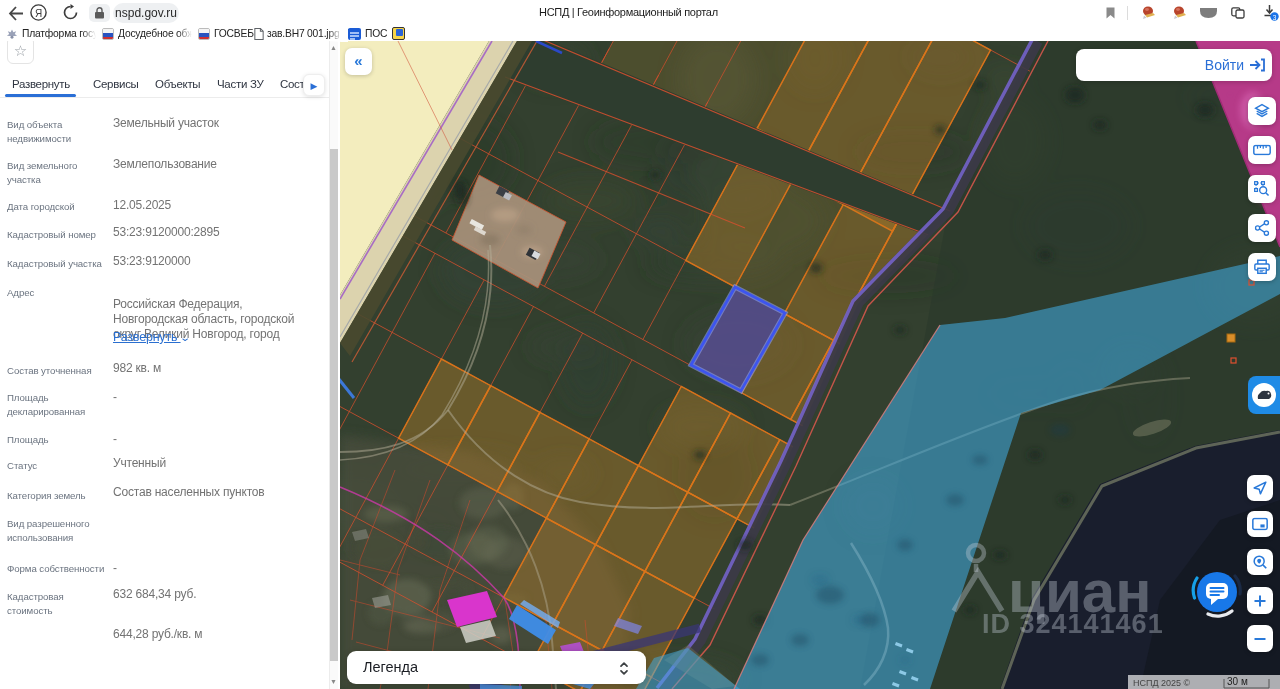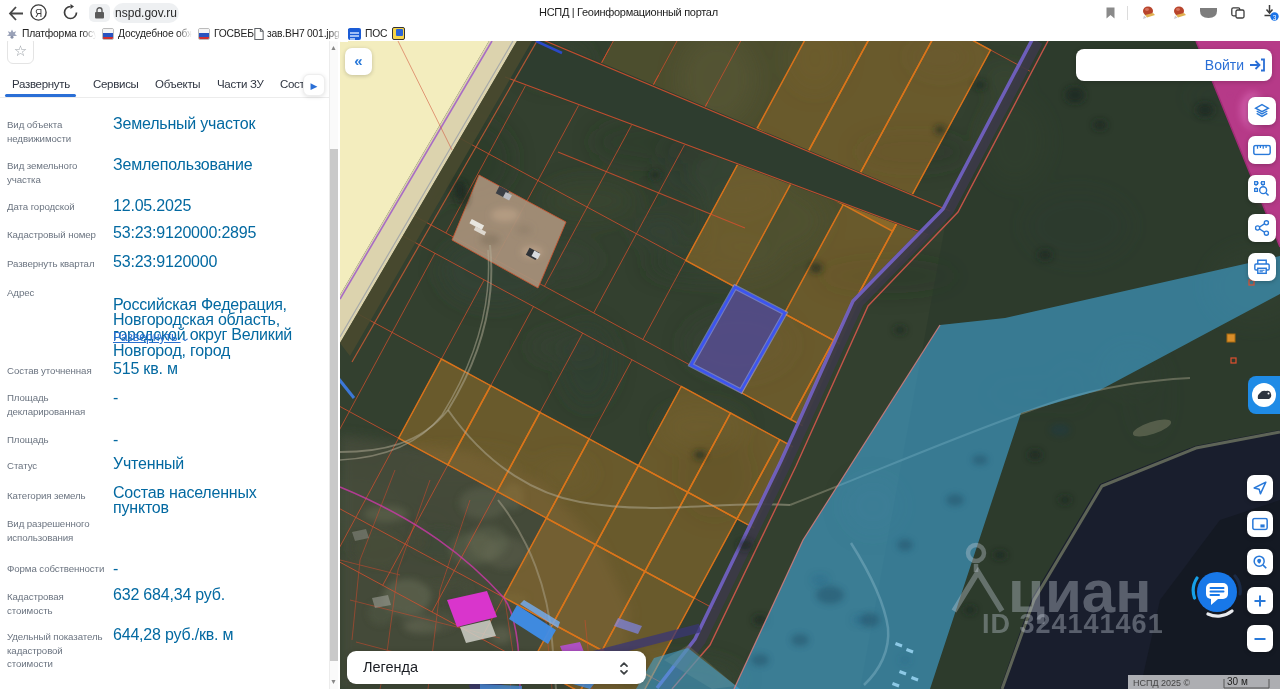--- a/index.html
+++ b/index.html
@@ -14,21 +14,21 @@
 .bmicon { position:absolute; top:28px; width:12px; height:12px; }
 .flag { border-radius:2px; overflow:hidden; border:0.5px solid #bbb; }
 .flag div { height:4px; }
 #panel { position:absolute; left:0; top:41px; width:340px; height:648px; background:#fff; z-index:20; }
 #favbox { position:absolute; left:7px; top:-5px; width:27px; height:28px; border:1px solid #e4e4e4; border-radius:6px; background:#fff; color:#9aa0a6; font-size:15px; text-align:center; line-height:28px; }
 .tab { position:absolute; top:37px; font-size:11.5px; letter-spacing:-0.3px; color:#2f3541; }
 #tabline { position:absolute; left:0; top:56px; width:330px; height:1px; background:#ececec; }
 #tabactive { position:absolute; left:5px; top:53px; width:71px; height:3px; background:#2a6fd6; border-radius:2px; }
 #tabarrow { position:absolute; left:303px; top:33px; width:22px; height:22px; background:#fff; border:1px solid #eee; border-radius:6px; box-shadow:0 1px 4px rgba(0,0,0,.12); color:#2a6fd6; font-size:9px; text-align:center; line-height:22px; }
 .lbl { position:absolute; left:7px; width:106px; font-size:9.7px; letter-spacing:-0.1px; line-height:13.5px; color:#6b7480; }
-.val { position:absolute; left:113px; width:200px; font-size:16px; letter-spacing:-0.2px; line-height:15.2px; color:#0369a1; }
+.val { position:absolute; left:113px; width:200px; font-size:12px; letter-spacing:-0.2px; line-height:15.2px; color:#737373; }
 #sbar { position:absolute; left:329px; top:0; width:9px; height:648px; background:#fafafa; border-left:1px solid #ececec; }
 #sthumb { position:absolute; left:330px; top:108px; width:8px; height:512px; background:#c9c9c9; border-radius:0px; }
 .sarr { position:absolute; left:329px; width:9px; font-size:7px; color:#888; text-align:center; }
 #map { position:absolute; left:340px; top:41px; width:940px; height:648px; overflow:hidden; background:#33402f; }
 .mapbtn { position:absolute; width:28px; height:28px; background:#fff; border-radius:7px; box-shadow:0 1px 4px rgba(0,0,0,.25); z-index:22; }
 .mapbtn svg { position:absolute; left:50%; top:50%; transform:translate(-50%,-50%); }
 #loginbar { position:absolute; left:1076px; top:49px; width:196px; height:32px; background:#fff; border-radius:8px; box-shadow:0 1px 5px rgba(0,0,0,.2); z-index:22; }
 #loginbar span { position:absolute; right:28px; top:8px; font-size:14px; color:#2a6fd6; }
 #collapsebtn { position:absolute; left:345px; top:48px; width:27px; height:27px; background:#fff; border-radius:7px; box-shadow:0 1px 4px rgba(0,0,0,.2); color:#2979d9; font-size:15px; font-weight:bold; text-align:center; line-height:26px; z-index:22; }
 #legend { position:absolute; left:347px; top:651px; width:299px; height:33px; background:#fff; border-radius:9px; box-shadow:0 1px 6px rgba(0,0,0,.18); z-index:22; }
@@ -137,41 +137,40 @@
   <div id="tabarrow">▶</div>
 
   <div class="lbl" style="top:77px">Вид объекта<br>недвижимости</div>
   <div class="val" style="top:75px">Земельный участок</div>
   <div class="lbl" style="top:118px">Вид земельного<br>участка</div>
   <div class="val" style="top:116px">Землепользование</div>
   <div class="lbl" style="top:159px">Дата городской</div>
   <div class="val" style="top:157px">12.05.2025</div>
   <div class="lbl" style="top:187px">Кадастровый номер</div>
   <div class="val" style="top:184px">53:23:9120000:2895</div>
-  <div class="lbl" style="top:216px">Развернуть квартал</div>
+  <div class="lbl" style="top:216px">Кадастровый участка</div>
   <div class="val" style="top:213px">53:23:9120000</div>
   <div class="lbl" style="top:245px">Адрес</div>
   <div class="val" style="top:256px">Российская Федерация, Новгородская область, городской округ Великий Новгород, город</div>
   <div class="val" style="top:289px;font-size:12.5px;color:#2a6fd0;text-decoration:underline">Развернуть <span style="display:inline-block;text-decoration:none;font-size:10px;transform:scaleX(1.4)">⌄</span></div>
   <div class="lbl" style="top:323px">Состав уточненная</div>
-  <div class="val" style="top:320px">515 кв. м</div>
+  <div class="val" style="top:320px">982 кв. м</div>
   <div class="lbl" style="top:350px">Площадь<br>декларированная</div>
   <div class="val" style="top:349px">-</div>
   <div class="lbl" style="top:392px">Площадь</div>
   <div class="val" style="top:391px">-</div>
   <div class="lbl" style="top:418px">Статус</div>
   <div class="val" style="top:415px">Учтенный</div>
   <div class="lbl" style="top:448px">Категория земель</div>
   <div class="val" style="top:444px">Состав населенных пунктов</div>
   <div class="lbl" style="top:476px">Вид разрешенного<br>использования</div>
   <div class="lbl" style="top:521px">Форма собственности</div>
   <div class="val" style="top:520px">-</div>
   <div class="lbl" style="top:549px">Кадастровая<br>стоимость</div>
   <div class="val" style="top:546px">632 684,34 руб.</div>
-  <div class="lbl" style="top:589px">Удельный показатель<br>кадастровой<br>стоимости</div>
   <div class="val" style="top:586px">644,28 руб./кв. м</div>
   <div id="sbar"></div>
   <div id="sthumb"></div>
   <div class="sarr" style="top:3px">▲</div>
   <div class="sarr" style="top:637px">▼</div>
 </div>
 
 <div id="map">
 <svg width="940" height="648" viewBox="340 41 940 648" style="position:absolute;left:0;top:0">
 <defs>

